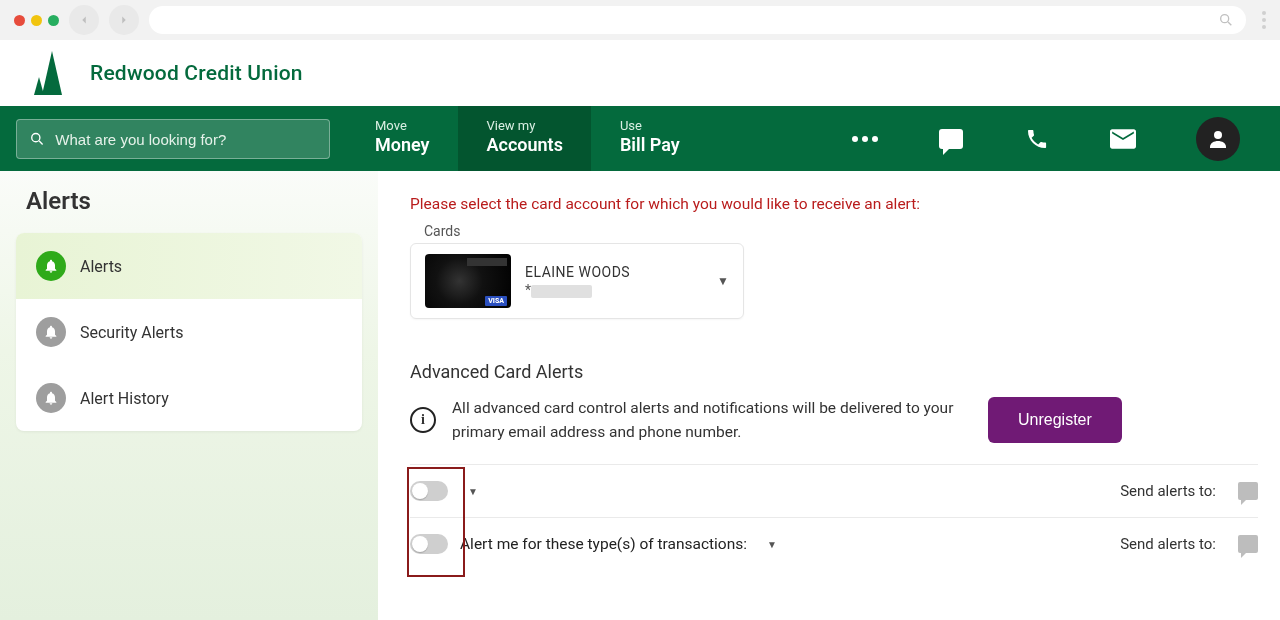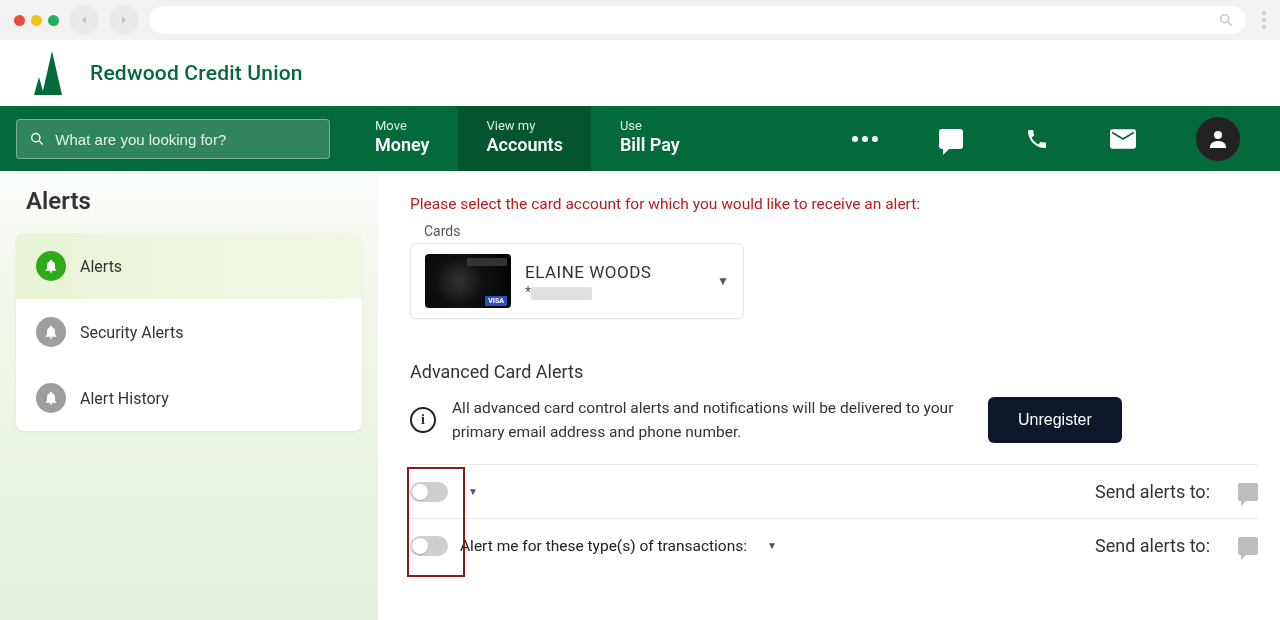--- a/index.html
+++ b/index.html
@@ -59,37 +59,37 @@
   .side-item span.label { font-size: 16px; color: #333; }
 
   .content { flex: 1; padding: 24px 22px 0 32px; color: #333; overflow: hidden; }
   .instr { font-size: 15.5px; color: #b91c1c; }
   .cards-lbl { font-size: 14px; color: #555; margin: 10px 0 4px 14px; }
   .card-select { width: 334px; border: 1px solid #e5e5e5; border-radius: 6px; padding: 10px 14px; display: flex; align-items: center; gap: 14px; box-shadow: 0 1px 2px rgba(0,0,0,.04); }
   .card-img { width: 86px; height: 54px; border-radius: 4px; background: radial-gradient(circle at 40% 50%,#333 0%,#111 40%,#000 100%); position: relative; overflow: hidden; }
   .card-img::after { content: "VISA"; position: absolute; right: 4px; bottom: 2px; font-size: 7px; font-weight: 800; color: #fff; background: #2a4fbf; padding: 1px 3px; border-radius: 1px; }
   .card-img::before { content:""; position:absolute; right:4px; top:4px; width:40px; height:8px; background:#333; }
   .card-meta { flex: 1; }
-  .card-meta .nm { font-size: 17px; letter-spacing: .5px; }
+  .card-meta .nm { font-size: 14px; letter-spacing: .5px; }
   .card-meta .num { font-size: 14px; color: #555; margin-top: 2px; }
   .num .mask { background:#e0e0e0; color:#e0e0e0; border-radius:2px; padding:0 18px; font-size:11px; }
   .chev { color: #555; font-size: 12px; }
 
   .adv-title { margin-top: 42px; font-size: 18px; font-weight: 400; color: #333; }
   .adv-row { display: flex; align-items: center; gap: 16px; margin-top: 14px; padding-bottom: 20px; border-bottom: 1px solid #eaeaea; }
   .info-ic { width: 26px; height: 26px; border: 2px solid #222; border-radius: 50%; display: inline-flex; align-items: center; justify-content: center; font-family: Georgia, serif; font-weight: 700; font-size: 14px; }
   .adv-text { flex: 1; font-size: 15.5px; line-height: 1.55; max-width: 520px; }
-  .unreg { background: #0f172a; color: #fff; border: 0; border-radius: 6px; padding: 14px 30px; font-size: 16px; cursor: pointer; }
+  .unreg { background: #701a75; color: #fff; border: 0; border-radius: 6px; padding: 14px 30px; font-size: 16px; cursor: pointer; }
 
   .alert-row { display: flex; align-items: center; padding: 16px 0; border-bottom: 1px solid #eaeaea; gap: 12px; }
   .toggle { width: 38px; height: 20px; background: #cfcfcf; border-radius: 10px; position: relative; flex-shrink: 0; }
   .toggle::after { content:""; position:absolute; left:2px; top:2px; width:16px; height:16px; background:#fff; border-radius:50%; box-shadow:0 1px 1px rgba(0,0,0,.2); }
   .alert-lbl { font-size: 15.5px; color: #222; }
   .dd { color:#555; font-size:10px; margin-left:8px; }
-  .sendto { margin-left: auto; font-size: 18px; color: #333; display:flex; align-items:center; gap: 28px; justify-content: space-between; }
+  .sendto { margin-left: auto; font-size: 15px; color: #333; display:flex; align-items:center; gap: 22px; justify-content: space-between; }
   .smallchat { width: 20px; height: 18px; background:#bdbdbd; border-radius:2px; position:relative; }
   .smallchat::after { content:""; position:absolute; left:3px; bottom:-5px; border-style:solid; border-width:5px 5px 0 0; border-color:#bdbdbd transparent transparent transparent; }
 
   .highlight-box { position:absolute; border:2.5px solid #8a1b1b; pointer-events:none; }
 </style>
 </head>
 <body>
 
 <div class="chrome">
   <div class="dots">

